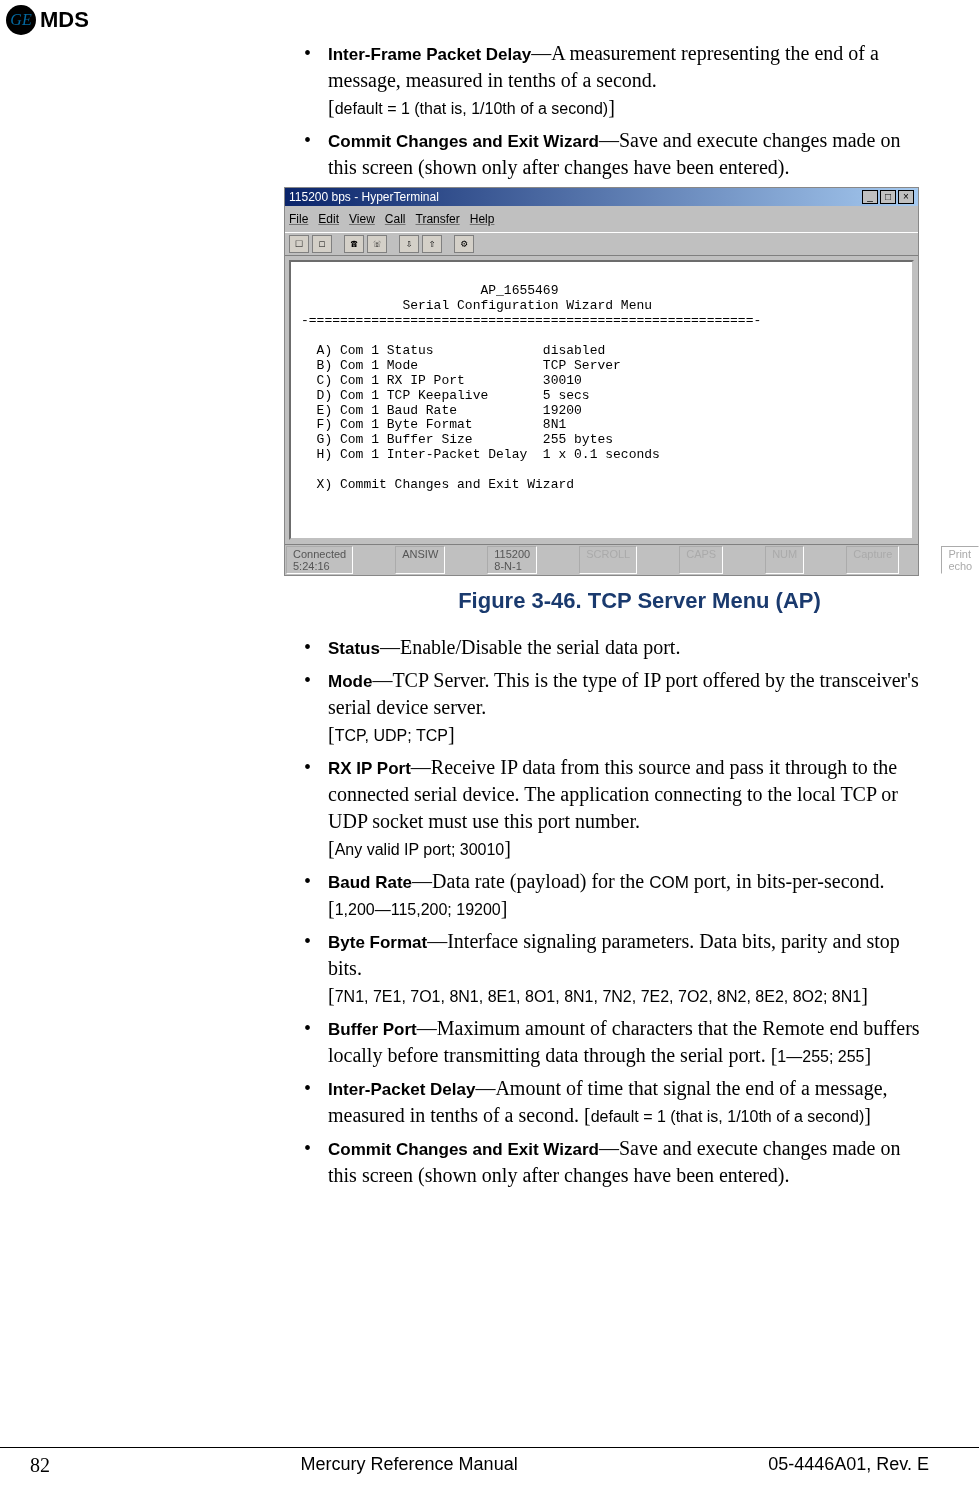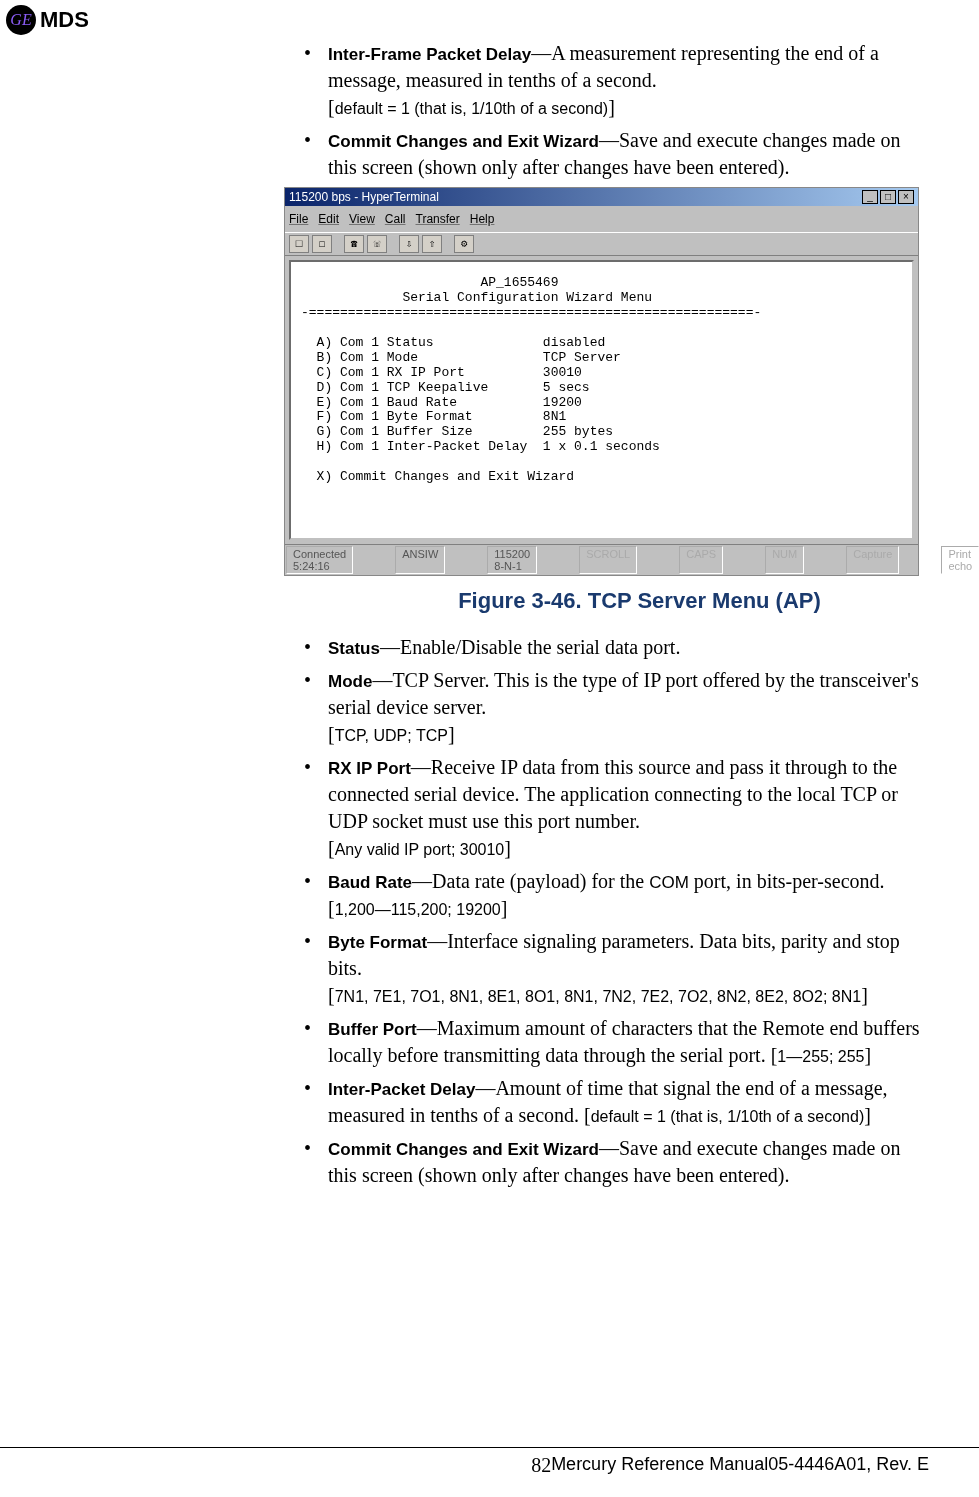--- a/index.html
+++ b/index.html
@@ -17,21 +17,21 @@
     align-items: center;
     gap: 4px;
     padding: 4px 6px;
     height: 40px;
   }
   .ge-circle {
     width: 30px; height: 30px;
     background: #000;
     border-radius: 50%;
     display:flex; align-items:center; justify-content:center;
-    color:#8b5cf6; font-family: Georgia, serif; font-style: italic; font-size:16px;
+    color:#0369a1; font-family: Georgia, serif; font-style: italic; font-size:16px;
   }
   .mds {
     font-family: Arial, Helvetica, sans-serif;
     font-weight: bold;
     font-size: 22px;
     display:flex; align-items:center;
   }
   .content {
     margin-left: 300px;
     margin-right: 50px;
@@ -101,21 +101,21 @@
     border-top:1px solid #fff; border-bottom:1px solid #808080;
     padding:2px 4px;
     display:flex; gap:3px;
   }
   .toolbar .tb {
     width:20px;height:18px;border:1px solid #808080;background:#d4d0c8;font-size:11px;text-align:center;line-height:16px;
   }
   .term-body {
     background:#fff;
     color:#000;
-    padding:14px 10px;
+    padding:22px 10px;
     margin:4px;
     height:280px;
     overflow:hidden;
     white-space: pre;
     font-family: "Courier New", monospace;
     font-size:13px;
     line-height:1.15;
     border: 2px inset #c0c0c0;
     position: relative;
   }
@@ -140,21 +140,21 @@
     font-size: 22px;
     color:#1a3a6e;
     margin: 6px 0 20px 300px;
   }
   .footer {
     position:absolute;
     bottom: 20px;
     left: 0; right: 0;
     border-top: 1px solid #000;
     display:flex;
-    justify-content:flex-end;
+    justify-content:space-between;
     padding: 6px 50px 0 30px;
     font-size:18px;
     font-family: Arial, Helvetica, sans-serif;
   }
   .footer .pn { font-family: "Times New Roman", serif; font-size: 20px;}
 </style>
 </head>
 <body>
 
 <div class="logo-bar">

